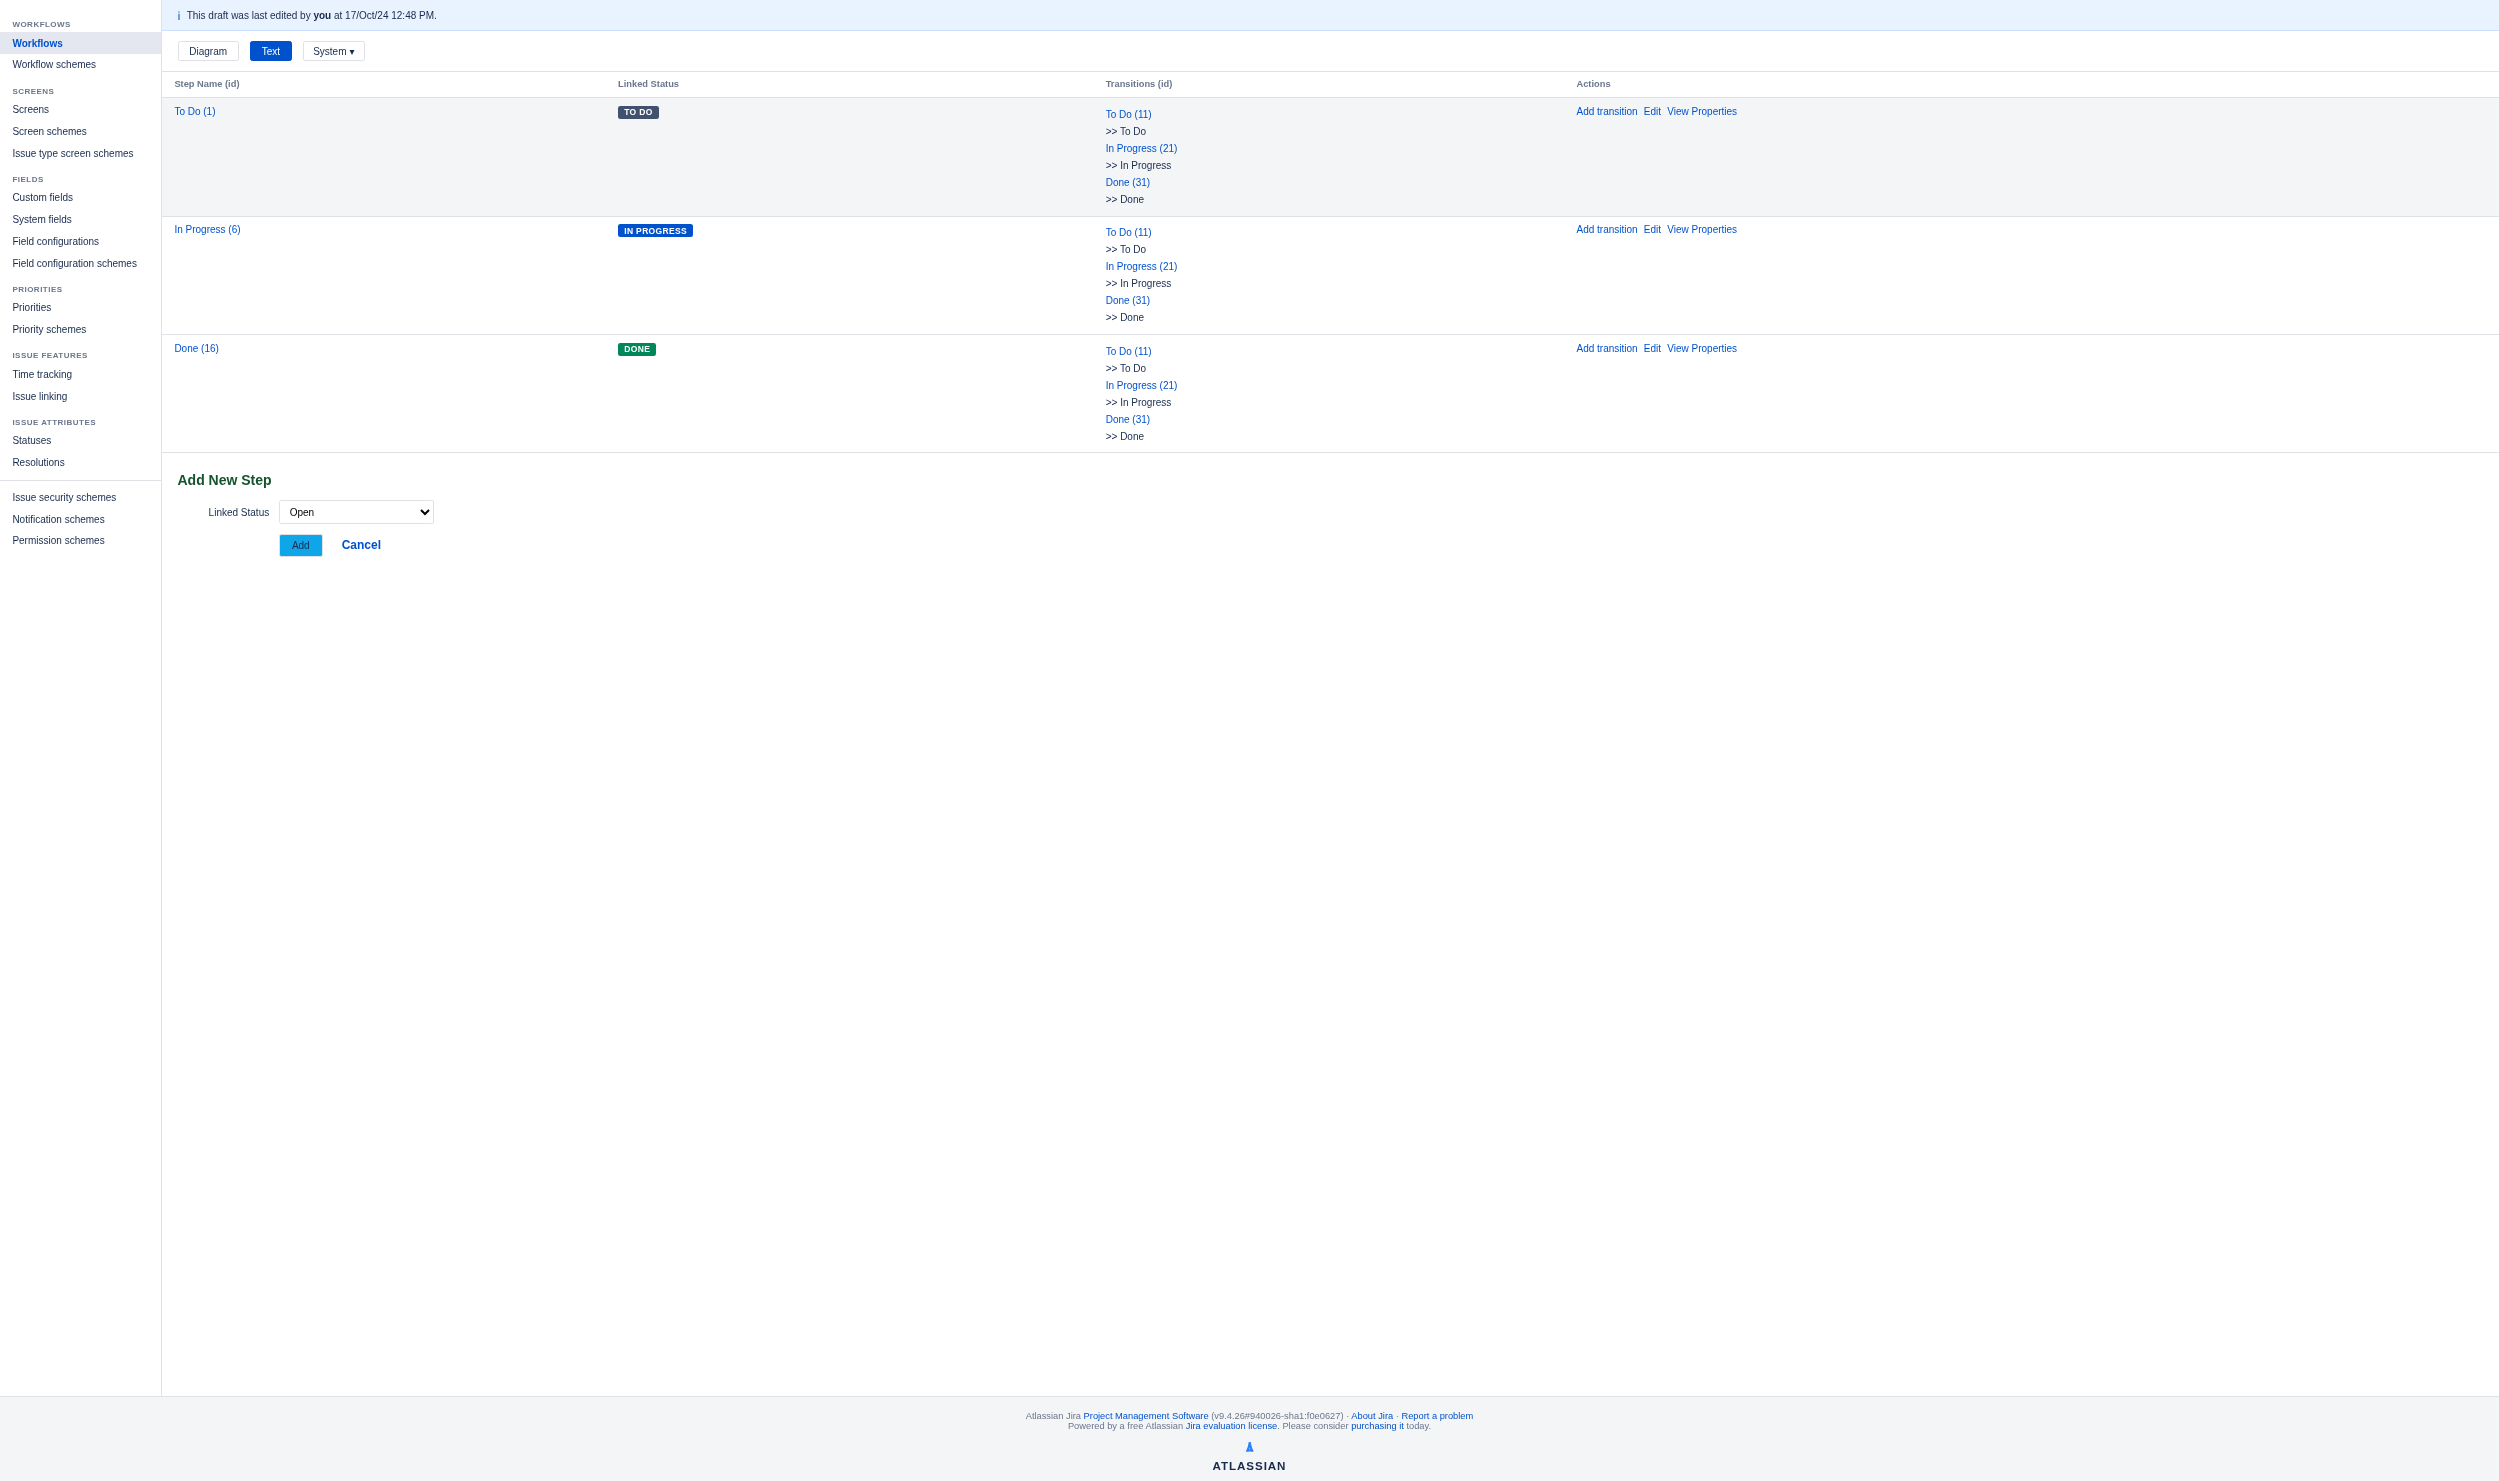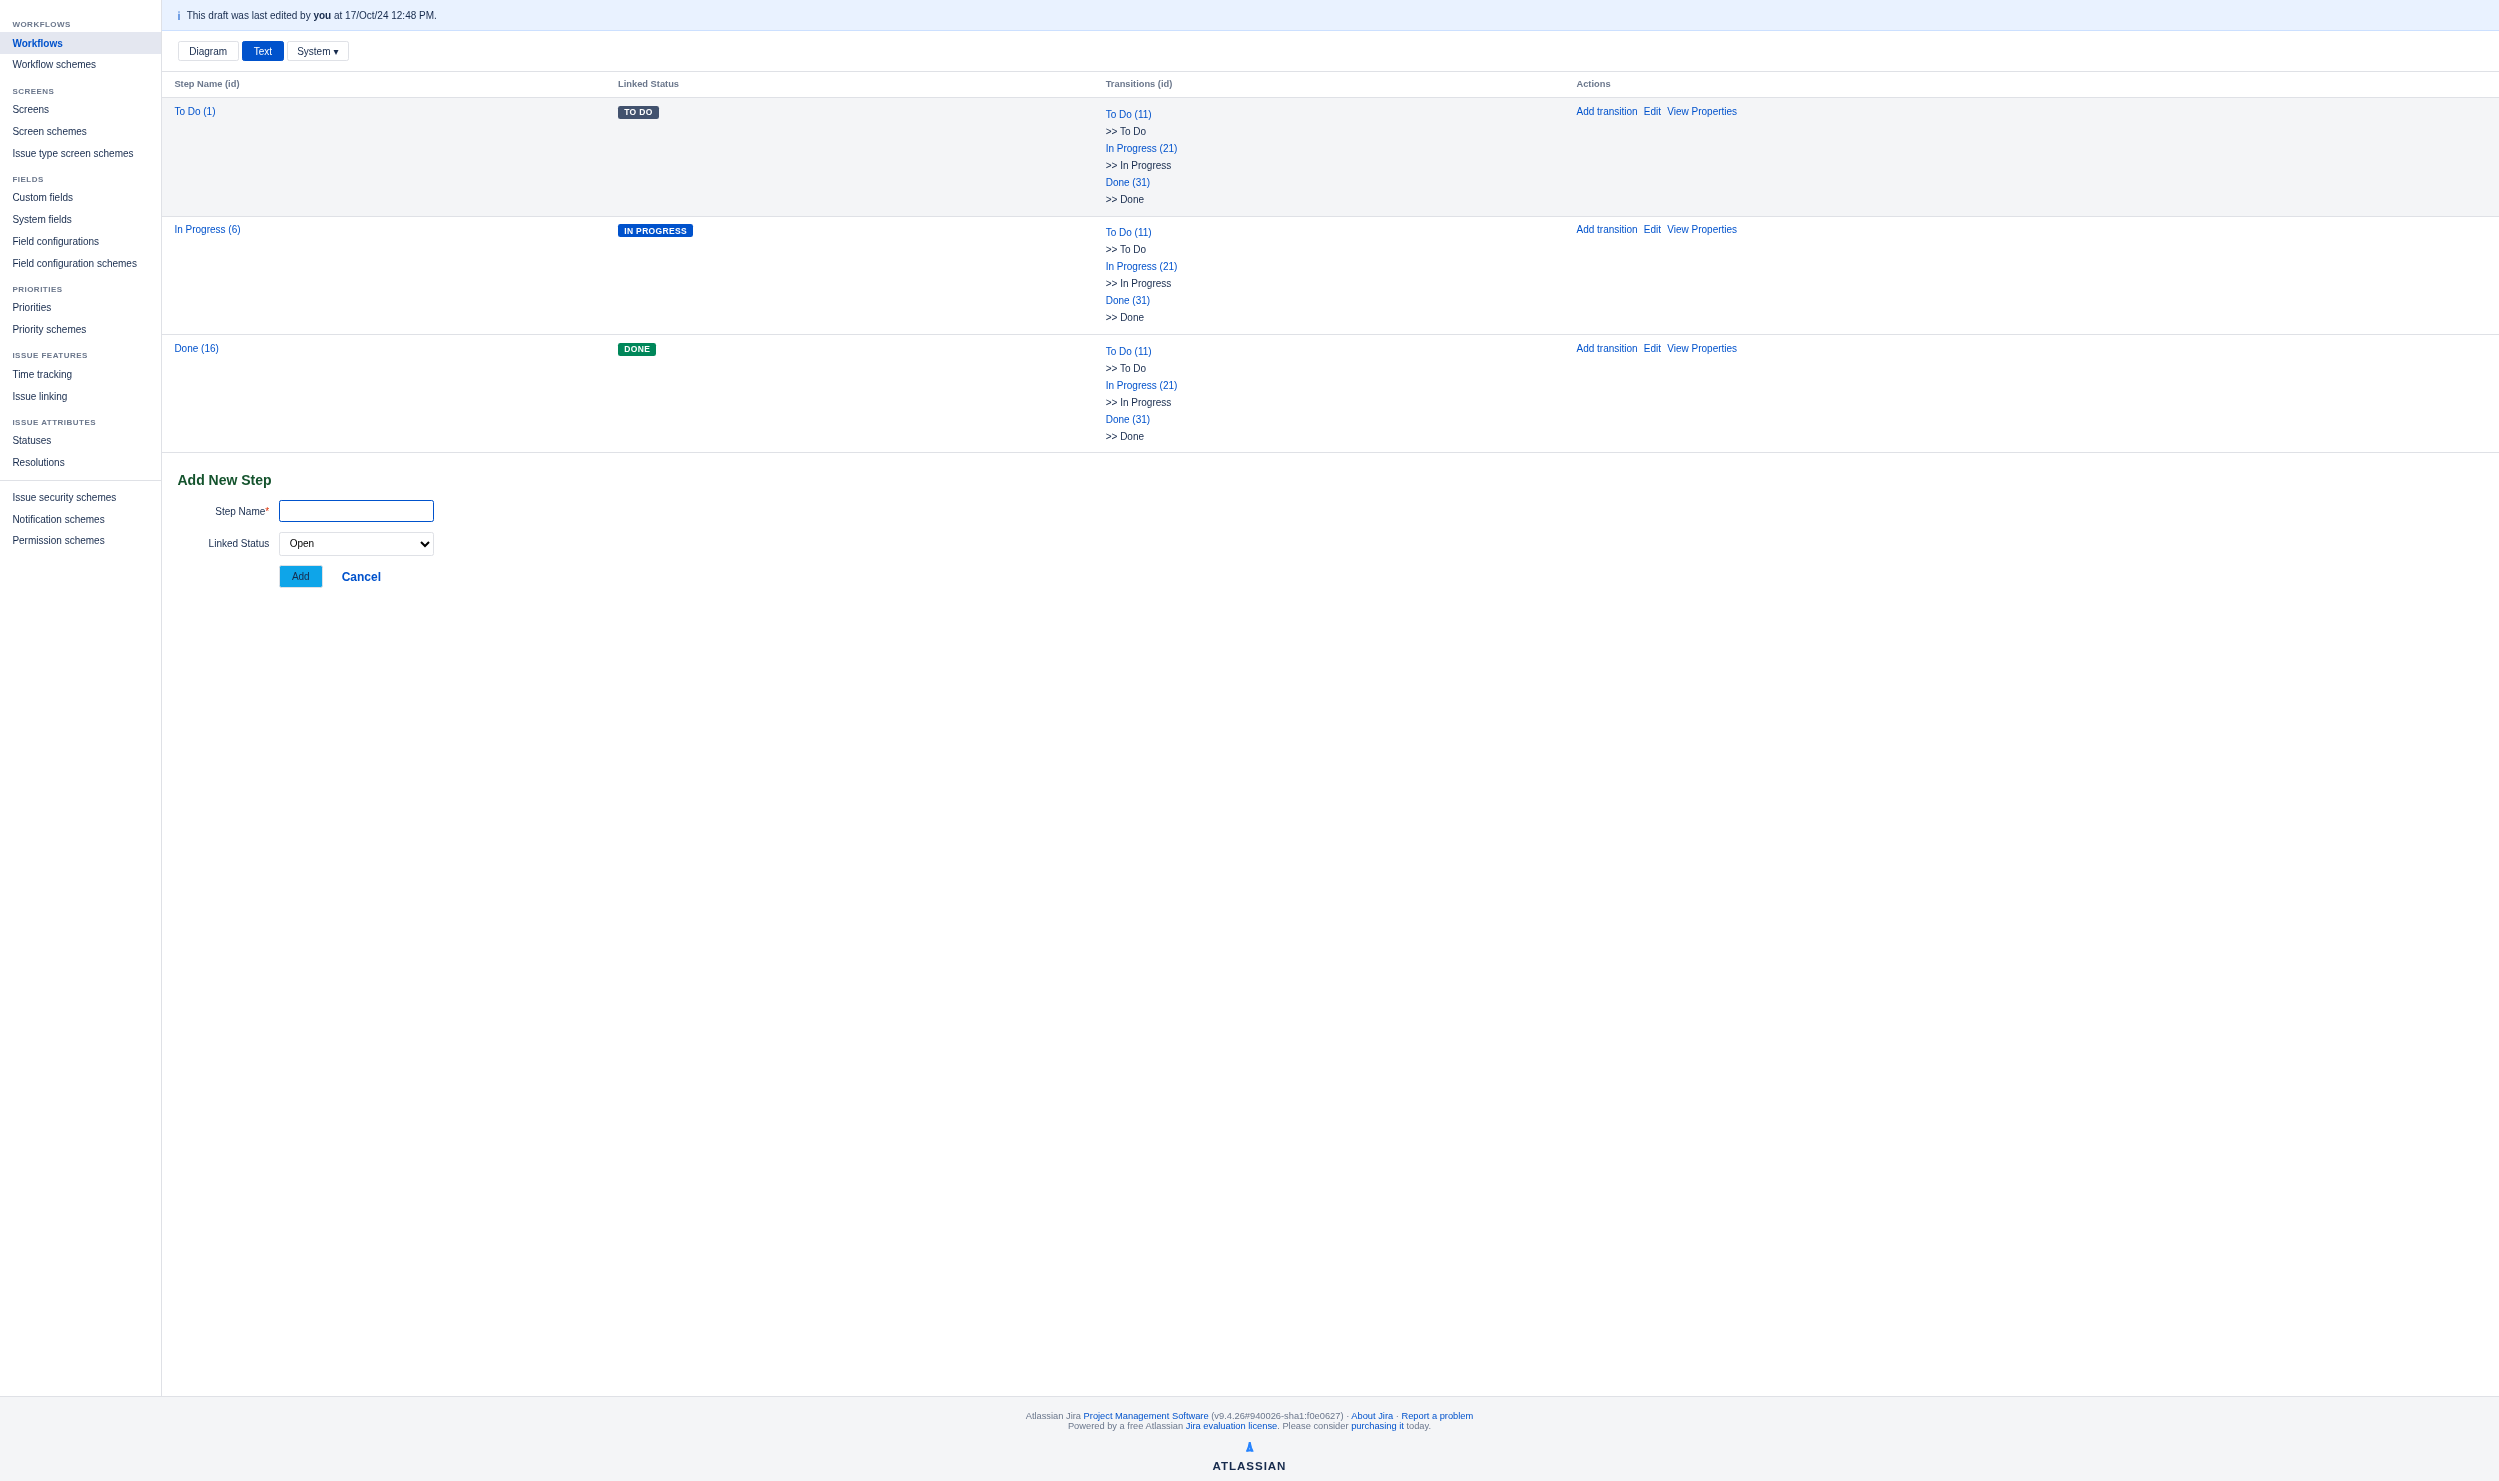--- a/index.html
+++ b/index.html
@@ -15,21 +15,21 @@
     .sidebar-divider { height: 0.8px; background: #dfe1e6; margin: 6.2px 0; }
 
     
     .main { flex: 1; padding: 0; background: #fff; display: flex; flex-direction: column; }
 
     
     .info-banner { background: #e9f2ff; border-bottom: 0.8px solid #cce0ff; padding: 7.7px 15.5px; display: flex; align-items: center; gap: 6.2px; font-size: 10px; color: #172b4d; }
     .info-icon { color: #0052cc; font-size: 11.6px; flex-shrink: 0; }
 
     
-    .toolbar { padding: 9.3px 15.5px; display: flex; gap: 3px; align-items: center; border-bottom: 0.8px solid #dfe1e6; }
+    .toolbar { padding: 9.3px 15.5px; display: flex; gap: 11px; align-items: center; border-bottom: 0.8px solid #dfe1e6; }
     .btn-tab { padding: 3.9px 10.8px; border-radius: 2.3px; border: 0.8px solid #dfe1e6; background: #fff; cursor: pointer; font-size: 10px; color: #172b4d; }
     .btn-tab.active { background: #0052cc; color: #fff; border-color: #0052cc; }
     .btn-export { padding: 3.9px 9.3px; border-radius: 2.3px; border: 0.8px solid #dfe1e6; background: #fff; cursor: pointer; font-size: 10px; color: #172b4d; display: flex; align-items: center; gap: 3.1px; }
 
     
     .workflow-table { width: 100%; border-collapse: collapse; }
     .workflow-table th { text-align: left; padding: 7.7px 12.4px; font-size: 9.3px; font-weight: 600; color: #6b778c; border-bottom: 1.5px solid #dfe1e6; background: #fff; }
     .workflow-table td { padding: 7.7px 12.4px; border-bottom: 0.8px solid #dfe1e6; vertical-align: top; font-size: 10px; }
     .workflow-table tr.highlighted { background: #f4f5f7; }
     .step-link { color: #0052cc; text-decoration: none; cursor: pointer; }
@@ -149,26 +149,20 @@
               </td>
               <td><a class="action-link">Add transition</a><a class="action-link">Edit</a><a class="action-link">View Properties</a></td>
             </tr>
           </tbody>
       </table>
     </div>
 
     <div class="add-step-section">
       <div class="add-step-title">Add New Step</div>
       <div class="form-row">
-        <label class="form-label">
-          Step Name<span class="required">*</span>
-        </label>
-        <input class="form-input" type="text" placeholder="" style="">
-      </div>
-      <div class="form-row">
         <label class="form-label">Linked Status</label>
         <select class="form-select" id="linked-status-select">
         <option value="Open">Open</option><option value="In Progress">In Progress</option><option value="Done">Done</option><option value="To Do">To Do</option><option value="Closed">Closed</option></select>
       </div>
       <div class="form-buttons">
         <button class="btn-add">Add</button>
         <button class="btn-cancel">Cancel</button>
       </div>
     </div>
   </div>

